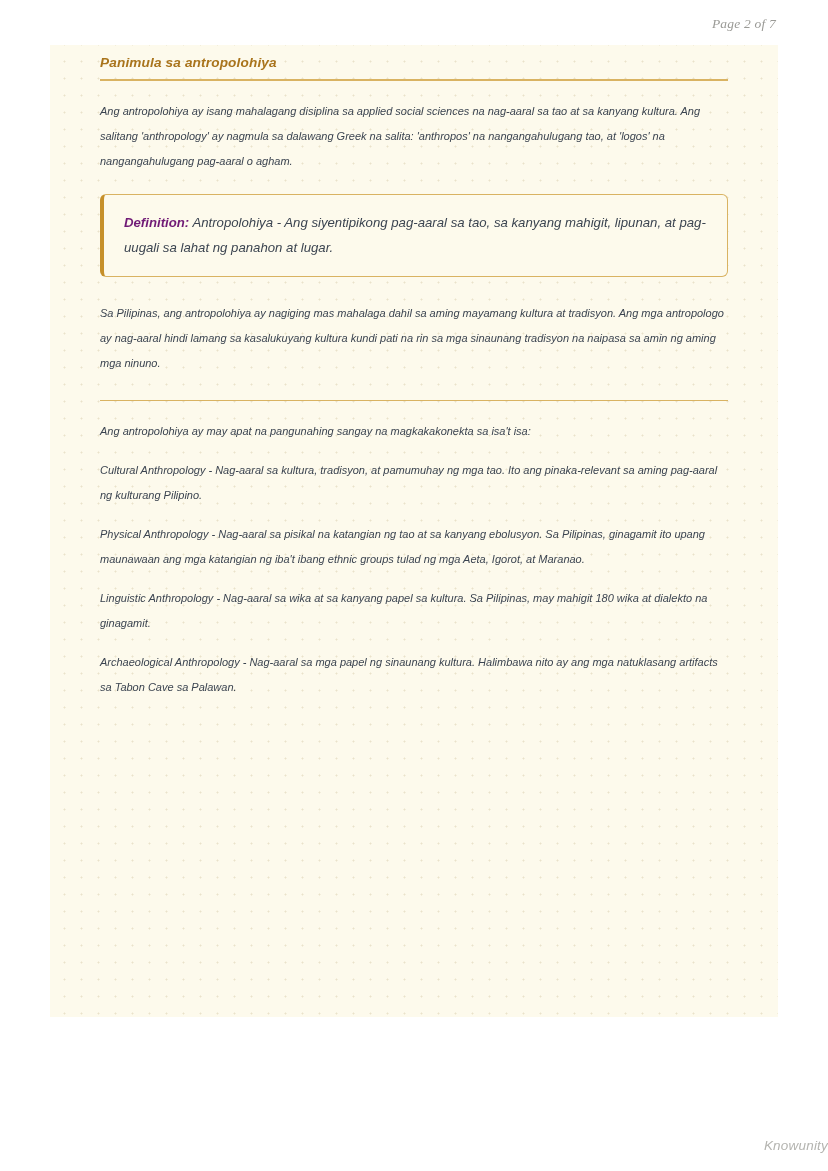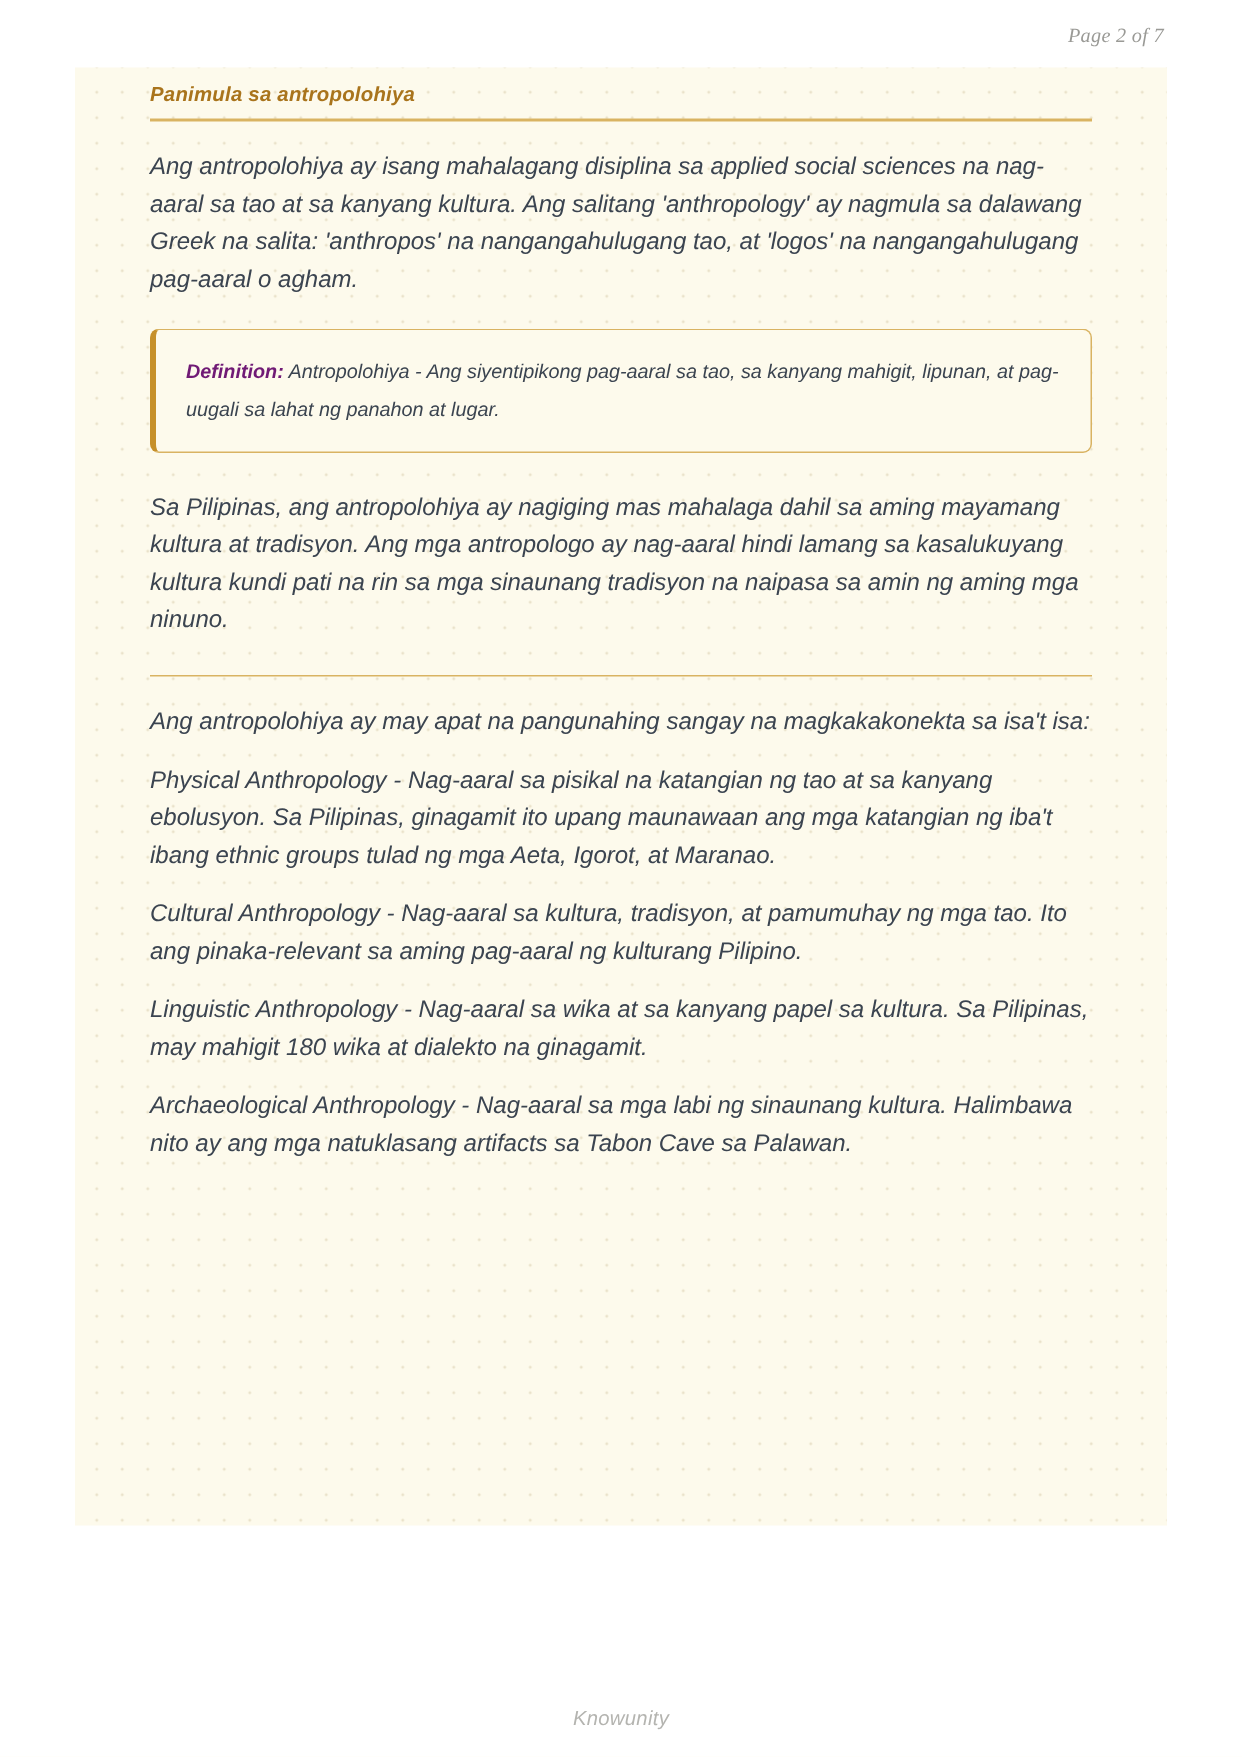--- a/index.html
+++ b/index.html
@@ -56,21 +56,21 @@
     color: #a9741c;
     letter-spacing: 0.15px;
   }
   .rule {
     height: 1.5px;
     background: #d9b362;
     margin: 0 0 18px 0;
   }
   p.para {
     margin: 0 0 16px 0;
-    font-size: 16px;
+    font-size: 11px;
     line-height: 25px;
     color: #3b4450;
   }
   p.para.tight {
     margin-bottom: 14px;
   }
   .definition-box {
     border: 1.6px solid #d9b362;
     border-left: 4.5px solid #c6902a;
     border-radius: 6px;
@@ -89,21 +89,21 @@
     font-weight: bold;
   }
   .section-gap {
     height: 8px;
   }
   .footer {
     position: absolute;
     left: 0;
     right: 0;
     bottom: 18px;
-    text-align: center;
+    text-align: right;
     font-size: 13.5px;
     color: #b4b4b0;
     letter-spacing: 0.2px;
   }
 </style>
 </head>
 <body>
 
 <div class="page">
 
@@ -121,23 +121,23 @@
         <p><span class="definition-label">Definition:</span><span> Antropolohiya - Ang siyentipikong pag-aaral sa tao, sa kanyang mahigit, lipunan, at pag-uugali sa lahat ng panahon at lugar.</span></p>
       </div>
 
       <p class="para">Sa Pilipinas, ang antropolohiya ay nagiging mas mahalaga dahil sa aming mayamang kultura at tradisyon. Ang mga antropologo ay nag-aaral hindi lamang sa kasalukuyang kultura kundi pati na rin sa mga sinaunang tradisyon na naipasa sa amin ng aming mga ninuno.</p>
 
       <div class="section-gap"></div>
 
       <div class="rule"></div>
 
       <p class="para tight">Ang antropolohiya ay may apat na pangunahing sangay na magkakakonekta sa isa't isa:</p>
+      <p class="para tight">Cultural Anthropology - Nag-aaral sa kultura, tradisyon, at pamumuhay ng mga tao. Ito ang pinaka-relevant sa aming pag-aaral ng kulturang Pilipino.</p>
       <p class="para tight">Physical Anthropology - Nag-aaral sa pisikal na katangian ng tao at sa kanyang ebolusyon. Sa Pilipinas, ginagamit ito upang maunawaan ang mga katangian ng iba't ibang ethnic groups tulad ng mga Aeta, Igorot, at Maranao.</p>
-      <p class="para tight">Cultural Anthropology - Nag-aaral sa kultura, tradisyon, at pamumuhay ng mga tao. Ito ang pinaka-relevant sa aming pag-aaral ng kulturang Pilipino.</p>
       <p class="para tight">Linguistic Anthropology - Nag-aaral sa wika at sa kanyang papel sa kultura. Sa Pilipinas, may mahigit 180 wika at dialekto na ginagamit.</p>
-      <p class="para tight">Archaeological Anthropology - Nag-aaral sa mga labi ng sinaunang kultura. Halimbawa nito ay ang mga natuklasang artifacts sa Tabon Cave sa Palawan.</p>
+      <p class="para tight">Archaeological Anthropology - Nag-aaral sa mga papel ng sinaunang kultura. Halimbawa nito ay ang mga natuklasang artifacts sa Tabon Cave sa Palawan.</p>
 
     </div>
   </div>
 
   <div class="footer">Knowunity</div>
 
 </div>
 
 </body></html>

